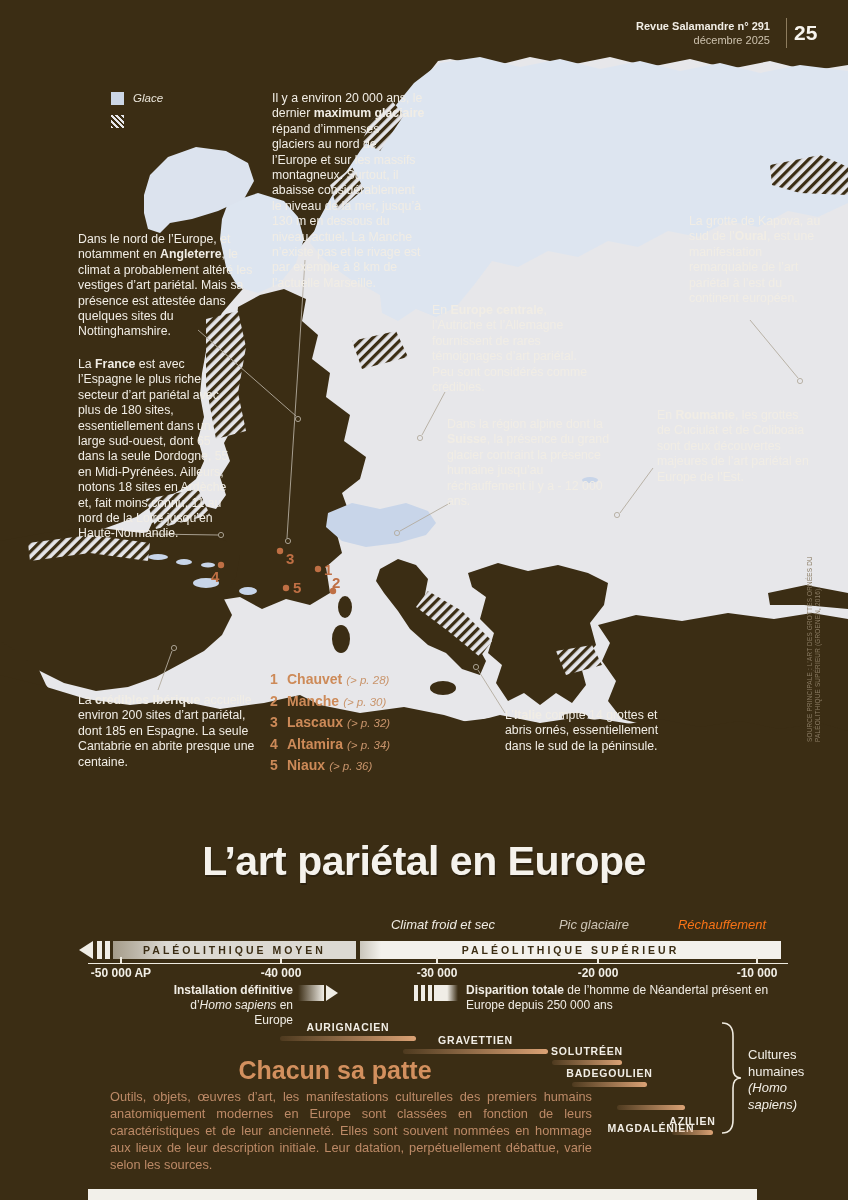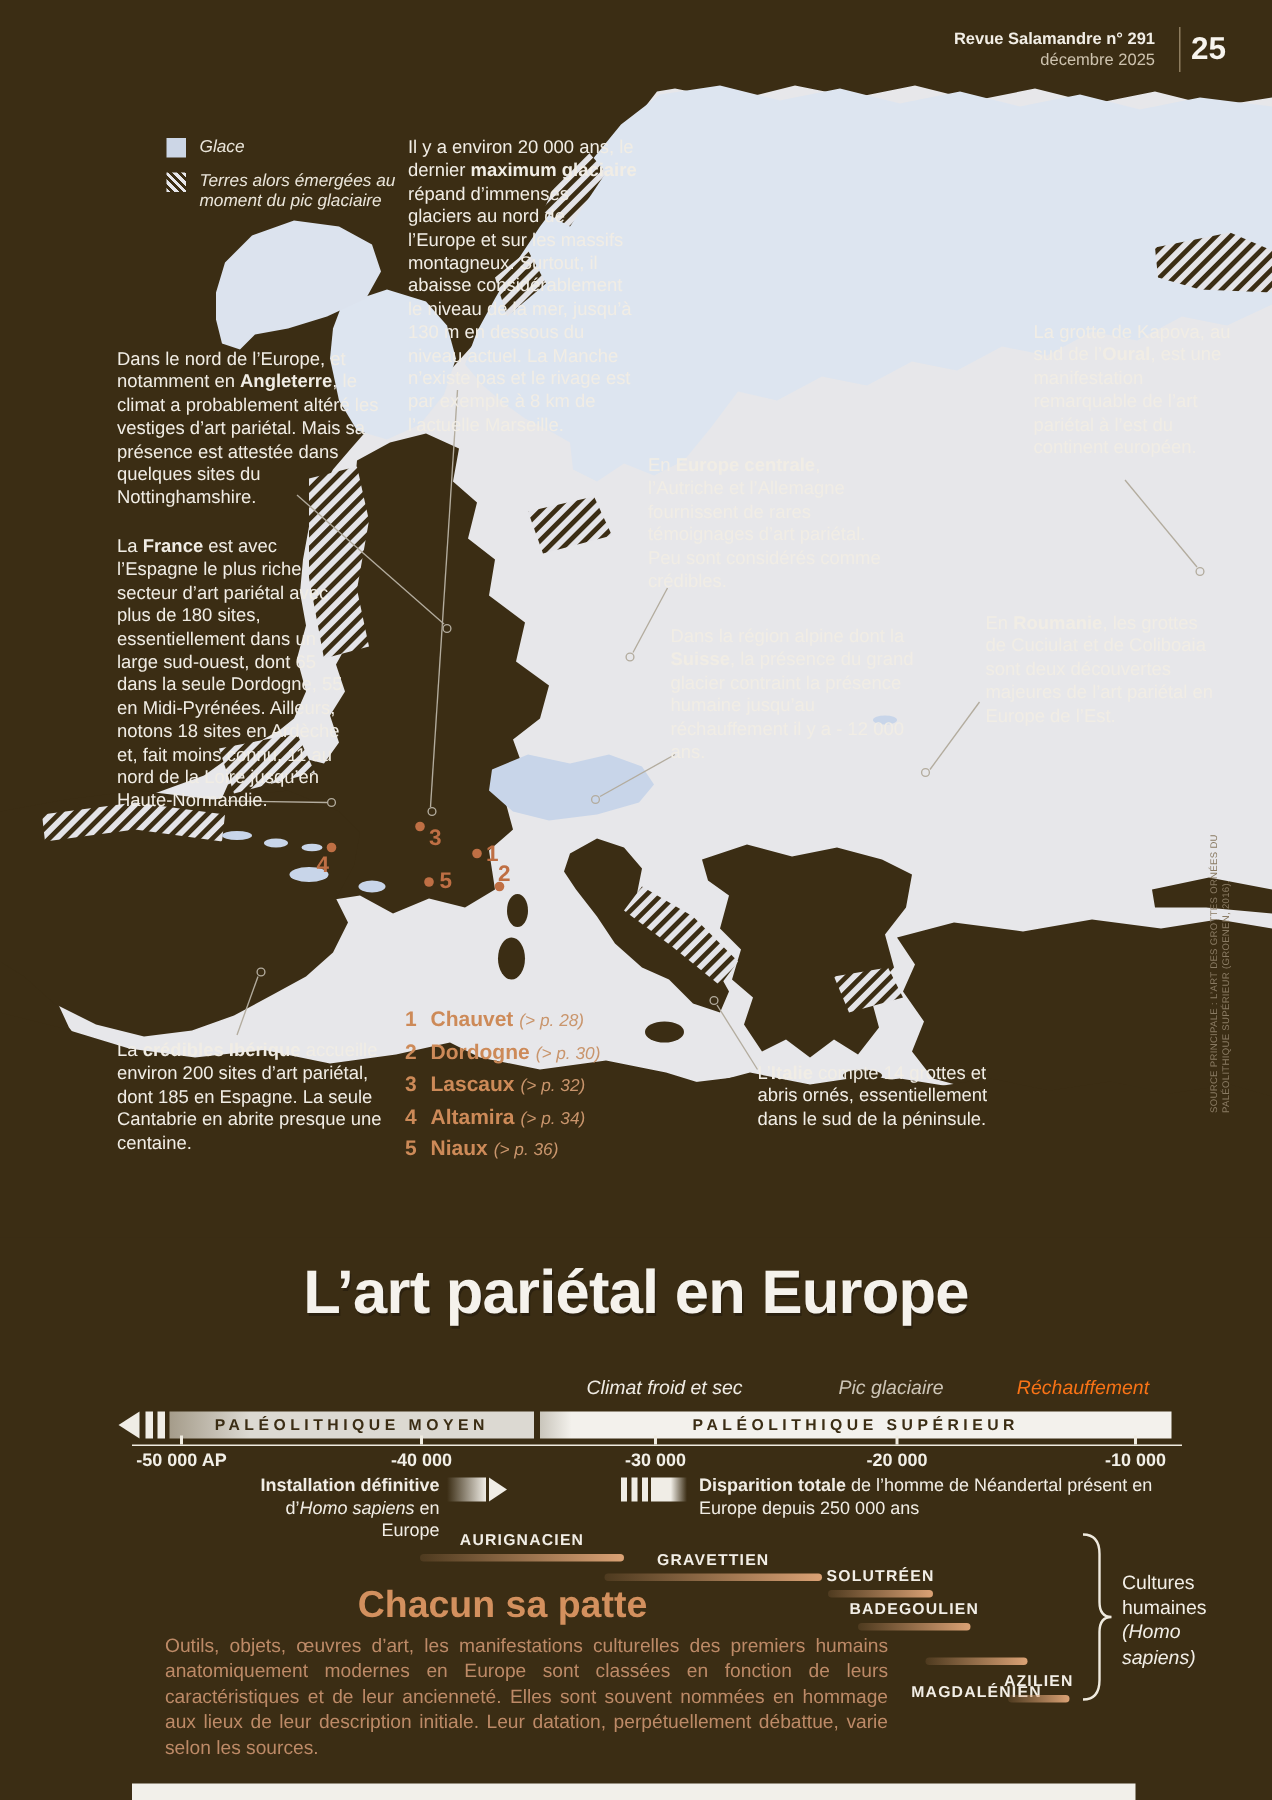--- a/index.html
+++ b/index.html
@@ -160,37 +160,36 @@
 <div class="hdr-div"></div>
 <div class="hdr-page">25</div>
 
 <div class="legend">
   <div class="row">
     <span class="sw sw-ice"></span>
     <span>Glace</span>
   </div>
   <div class="row" style="width:175px;">
     <span class="sw sw-hatch"></span>
-    <span>Terres alors émergées au moment du pic glaciaire</span>
   </div>
 </div>
 
 <div class="ann" style="left:272px;top:91px;width:153px;"><span>Il y a environ 20 000 ans, le dernier </span><b>maximum glaciaire</b><span> répand d’immenses glaciers au nord de l’Europe et sur les massifs montagneux. Surtout, il abaisse considérablement le niveau de la mer, jusqu’à 130 m en dessous du niveau actuel. La Manche n’existe pas et le rivage est par exemple à 8 km de l’actuelle Marseille.</span></div>
 <div class="ann" style="left:78px;top:232px;width:180px;"><span>Dans le nord de l’Europe, et notamment en </span><b>Angleterre</b><span>, le climat a probablement altéré les vestiges d’art pariétal. Mais sa présence est attestée dans quelques sites du Nottinghamshire.</span></div>
 <div class="ann" style="left:689px;top:214px;width:140px;"><span>La grotte de Kapova, au sud de l’</span><b>Oural</b><span>, est une manifestation remarquable de l’art pariétal à l’est du continent européen.</span></div>
 <div class="ann" style="left:432px;top:303px;width:165px;"><span>En </span><b>Europe centrale</b><span>, l’Autriche et l’Allemagne fournissent de rares témoignages d’art pariétal. Peu sont considérés comme crédibles.</span></div>
 <div class="ann" style="left:78px;top:357px;width:158px;"><span>La </span><b>France</b><span> est avec l’Espagne le plus riche secteur d’art pariétal avec plus de 180 sites, essentiellement dans un large sud-ouest, dont 65 dans la seule Dordogne, 55 en Midi-Pyrénées. Ailleurs, notons 18 sites en Ardèche et, fait moins connu, 11 au nord de la Loire jusqu’en Haute-Normandie.</span></div>
 <div class="ann" style="left:447px;top:417px;width:170px;"><span>Dans la région alpine dont la </span><b>Suisse</b><span>, la présence du grand glacier contraint la présence humaine jusqu’au réchauffement il y a - 12 000 ans.</span></div>
 <div class="ann" style="left:657px;top:408px;width:158px;"><span>En </span><b>Roumanie</b><span>, les grottes de Cuciulat et de Coliboaia sont deux découvertes majeures de l’art pariétal en Europe de l’Est.</span></div>
 <div class="ann" style="left:78px;top:693px;width:185px;"><span>La </span><b>crédibles Ibérique</b><span> accueille environ 200 sites d’art pariétal, dont 185 en Espagne. La seule Cantabrie en abrite presque une centaine.</span></div>
 <div class="ann" style="left:505px;top:708px;width:158px;"><span>L’</span><b>Italie</b><span> compte 14 grottes et abris ornés, essentiellement dans le sud de la péninsule.</span></div>
 
 <div class="cave-list" id="cave-list">
     <div class="cave-row"><span class="num">1</span><span class="nm">Chauvet</span><span class="ref">(&gt; p. 28)</span></div>
-    <div class="cave-row"><span class="num">2</span><span class="nm">Dordogne</span><span class="ref">(&gt; p. 30)</span></div>
+    <div class="cave-row"><span class="num">2</span><span class="nm">Manche</span><span class="ref">(&gt; p. 30)</span></div>
     <div class="cave-row"><span class="num">3</span><span class="nm">Lascaux</span><span class="ref">(&gt; p. 32)</span></div>
     <div class="cave-row"><span class="num">4</span><span class="nm">Altamira</span><span class="ref">(&gt; p. 34)</span></div>
     <div class="cave-row"><span class="num">5</span><span class="nm">Niaux</span><span class="ref">(&gt; p. 36)</span></div>
   </div>
 <div id="markers">
     <span class="marker-num" style="left: 324px; top: 561px;">1</span>
     <span class="marker-num" style="left: 332px; top: 574px;">2</span>
     <span class="marker-num" style="left: 286px; top: 550px;">3</span>
     <span class="marker-num" style="left: 211px; top: 568px;">4</span>
     <span class="marker-num" style="left: 293px; top: 579px;">5</span>

